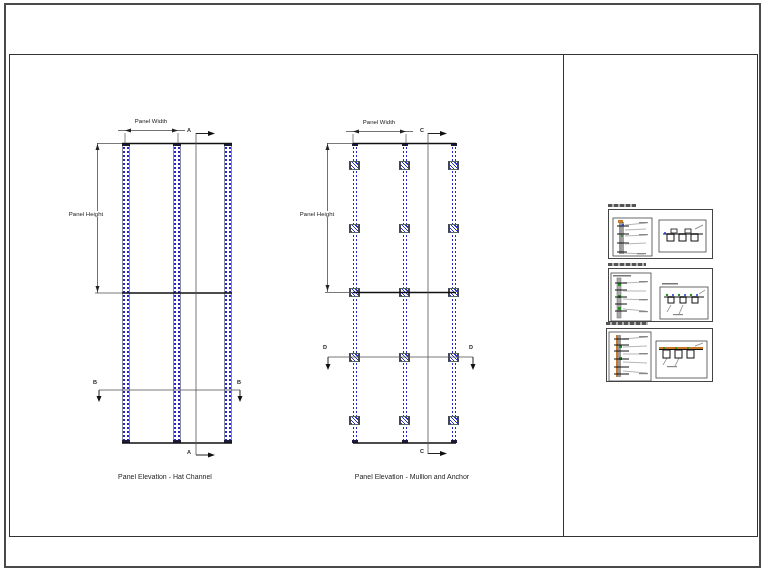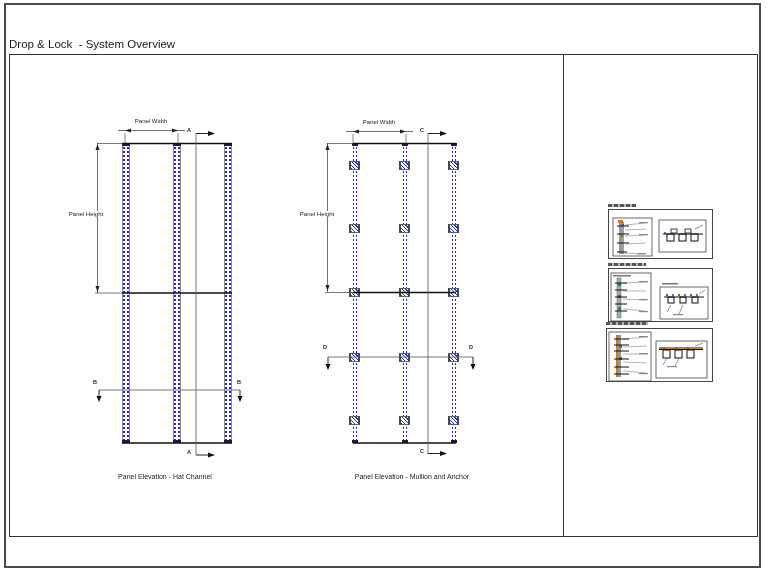--- a/index.html
+++ b/index.html
@@ -35,21 +35,20 @@
   .caption{font-size:7px;color:#222;text-align:center;line-height:1;}
   .detail-box{border:1px solid #444;box-sizing:border-box;background:#fff;}
   .smudge{height:3px;background:repeating-linear-gradient(to right,#555 0 4px,#b5b5b5 4px 6px);}
 </style>
 </head>
 <body>
 
 <div class="page">
 
   <div class="abs outer-border"></div>
-  <div class="abs sheet-title">Drop &amp; Lock  - System Overview</div>
   <div class="abs frame main-frame"></div>
   <div class="abs frame side-frame"></div>
 
   <div class="abs hatmull" style="left:122px">
     <div class="cap t"></div>
     <div class="cap b"></div>
   </div>
   <div class="abs hatmull" style="left:173px">
     <div class="cap t"></div>
     <div class="cap b"></div>

